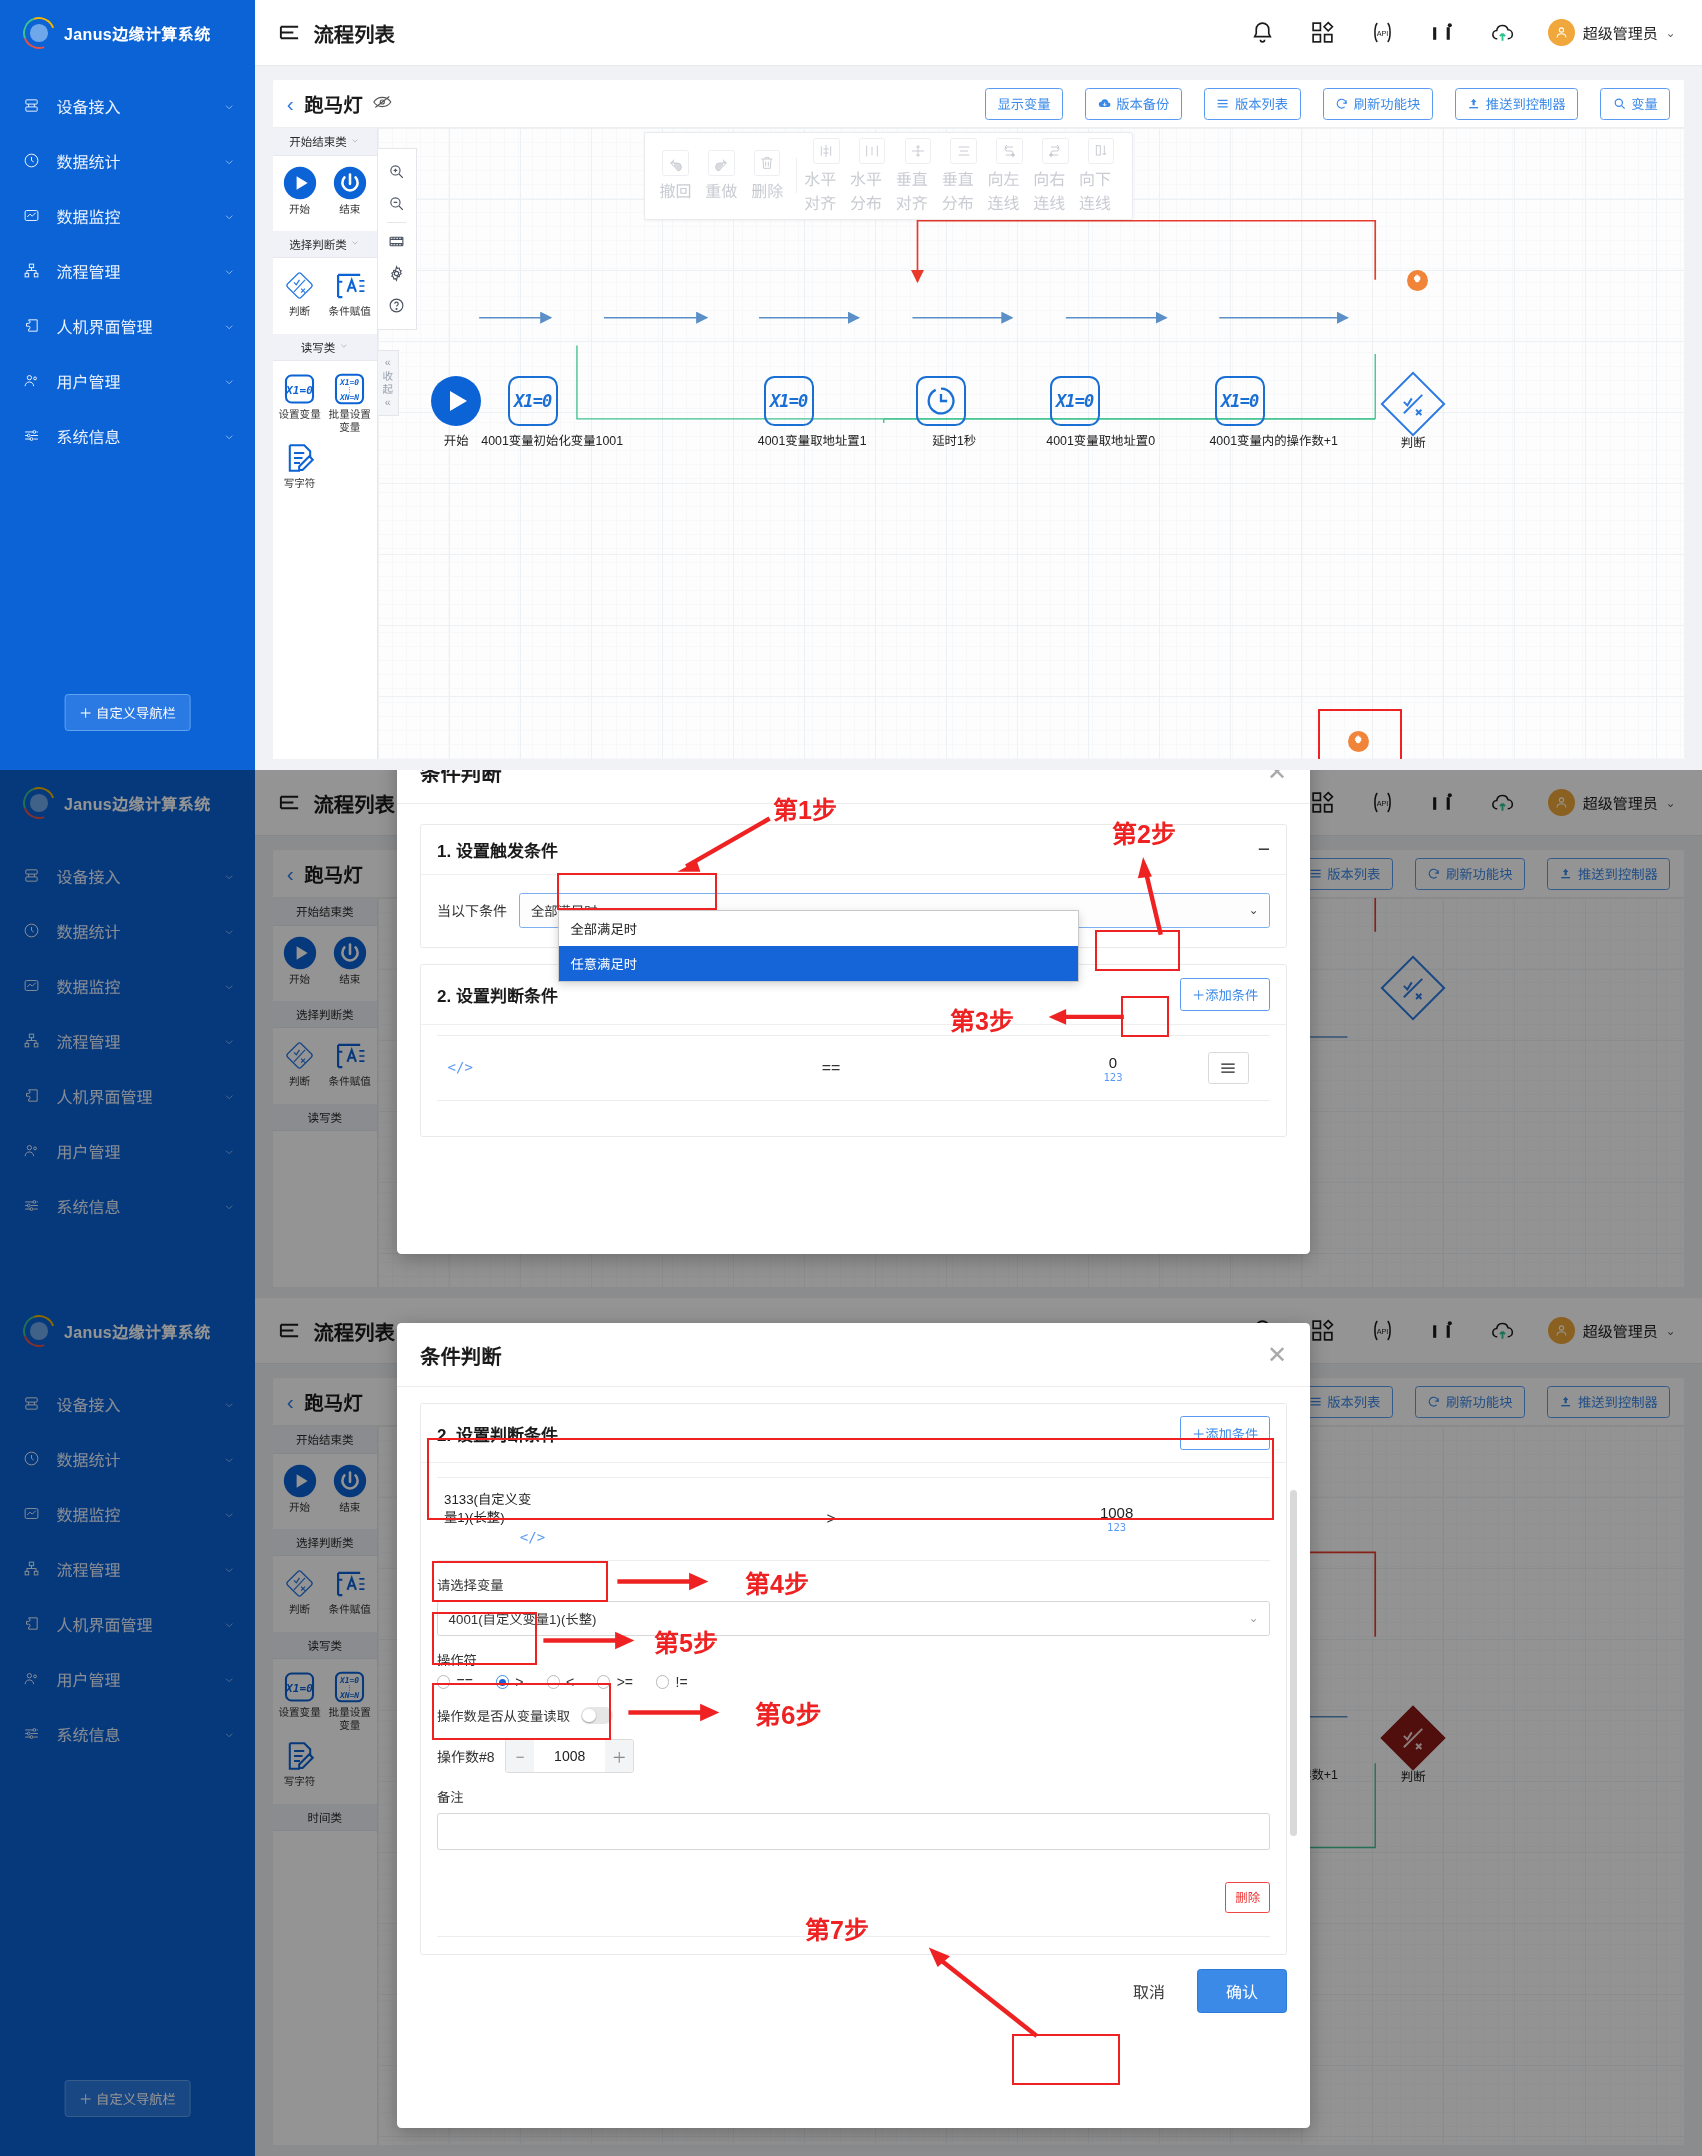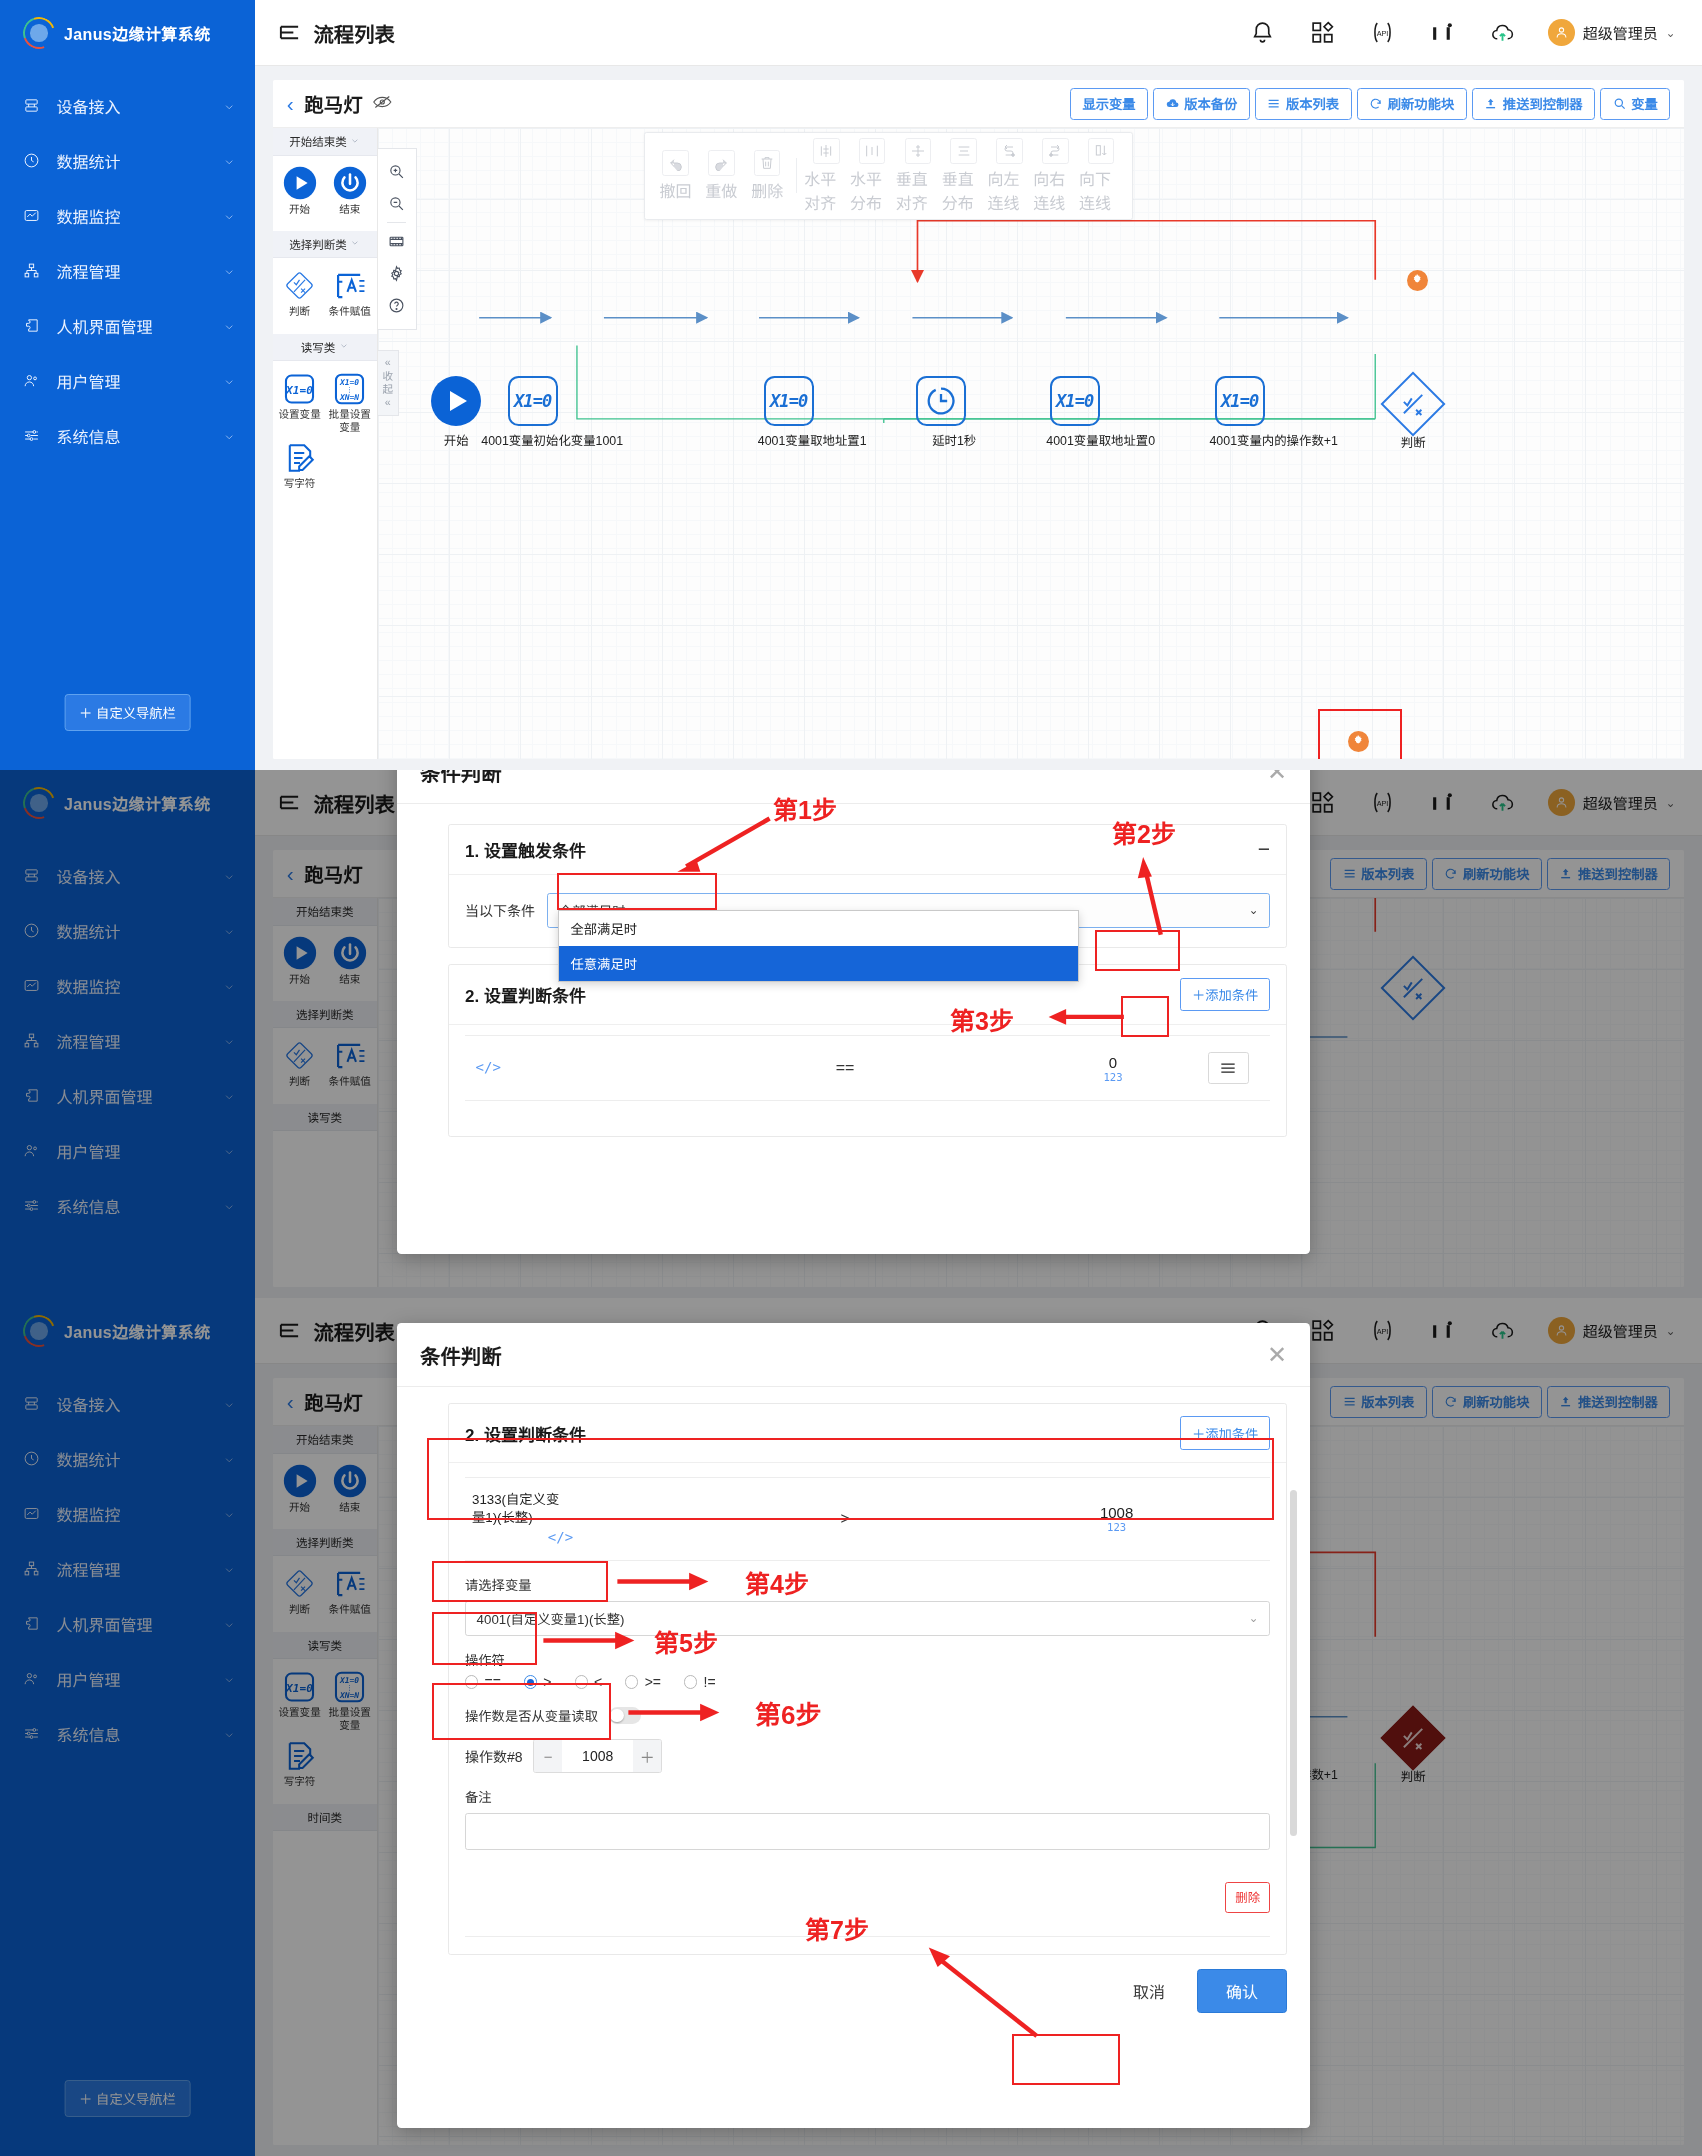--- a/index.html
+++ b/index.html
@@ -71,21 +71,21 @@
   .user-caret { font-size: 11.5px; color: #555; }
 
   
   .content { position: absolute; left: 255px; top: 66px; right: 0; bottom: 0; padding: 14px 17.7px 10.6px 17.7px; }
   .card { background: #fff; width: 100%; height: 100%; border-radius: 1.8px; position: relative; overflow: hidden; }
   .card-head { display: flex; align-items: center; height: 48px; padding: 0 14px; border-bottom: 0.9px solid #eee; }
   .back-arrow { color: #2b7ae4; font-size: 21px; margin-right: 10.6px; cursor: pointer; }
   .flow-name { font-size: 19.5px; font-weight: bold; color: #1b1b1b; }
   .eye-ico { margin-left: 10.6px; }
   .eye-ico svg { width: 18.6px; height: 14px; stroke: #555; fill: none; stroke-width: 1.5; }
-  .head-actions { margin-left: auto; display: flex; align-items: center; gap: 5px; font-weight: bold; }
+  .head-actions { margin-left: auto; display: flex; align-items: center; gap: 22px; }
   .btn-outline {
     border: 0.9px solid #5b9af3; color: #3b8ae8; background: #fff;
     font-size: 13.3px; border-radius: 3.5px; height: 32px; padding: 0 11.5px;
     display: flex; align-items: center; gap: 5.3px; white-space: nowrap; cursor: pointer;
   }
   .btn-outline svg { width: 13.3px; height: 13.3px; }
 
   
   .editor { position: absolute; left: 0; right: 0; top: 48px; bottom: 0; display: flex; }
   .palette { width: 105px; flex: 0 0 105px; border-right: 0.9px solid #e8e8e8; background: #fff; }
@@ -155,21 +155,21 @@
 
   
   .overlay { position: absolute; inset: 0; background: rgba(0,0,0,.42); z-index: 40; }
   .modal {
     position: absolute; background: #fff; border-radius: 4.4px; z-index: 50;
     box-shadow: 0 4.4px 19.5px rgba(0,0,0,.25); overflow: visible;
   }
   .modal-head { height: 64px; display: flex; align-items: center; padding: 0 23px; border-bottom: 0.9px solid #ececec; }
   .modal-title { font-size: 20.4px; font-weight: bold; color: #1a1a1a; }
   .modal-close { margin-left: auto; font-size: 24px; color: #aaa; cursor: pointer; line-height: 1; }
-  .modal-body { padding: 19.5px 23px 7px 23px; position: relative; margin-left: 28px; }
+  .modal-body { padding: 19.5px 23px 7px 23px; position: relative; }
   .modal-foot { display: flex; align-items: center; justify-content: flex-end; gap: 19.5px; padding: 14px 23px 19.5px; }
   .btn-text { font-size: 16px; color: #3b3b3b; cursor: pointer; padding: 5.3px 12.4px; }
   .btn-primary { background: #3b8ae8; border: 0.9px solid #2a7ad8; color: #fff; font-size: 16px; border-radius: 3.5px; padding: 8.9px 28px; cursor: pointer; }
 
   .section { border: 0.9px solid #e9e9e9; border-radius: 2.7px; margin-bottom: 16px; position: relative; }
   .section-head { display: flex; align-items: center; padding: 12.4px 16px; border-bottom: 0.9px solid #efefef; }
   .section-title { font-size: 17px; font-weight: bold; color: #1a1a1a; }
   .section-actions { margin-left: auto; display: flex; align-items: center; }
   .minus-ico { font-size: 21px; color: #333; line-height: 12.4px; }
   .add-cond {

